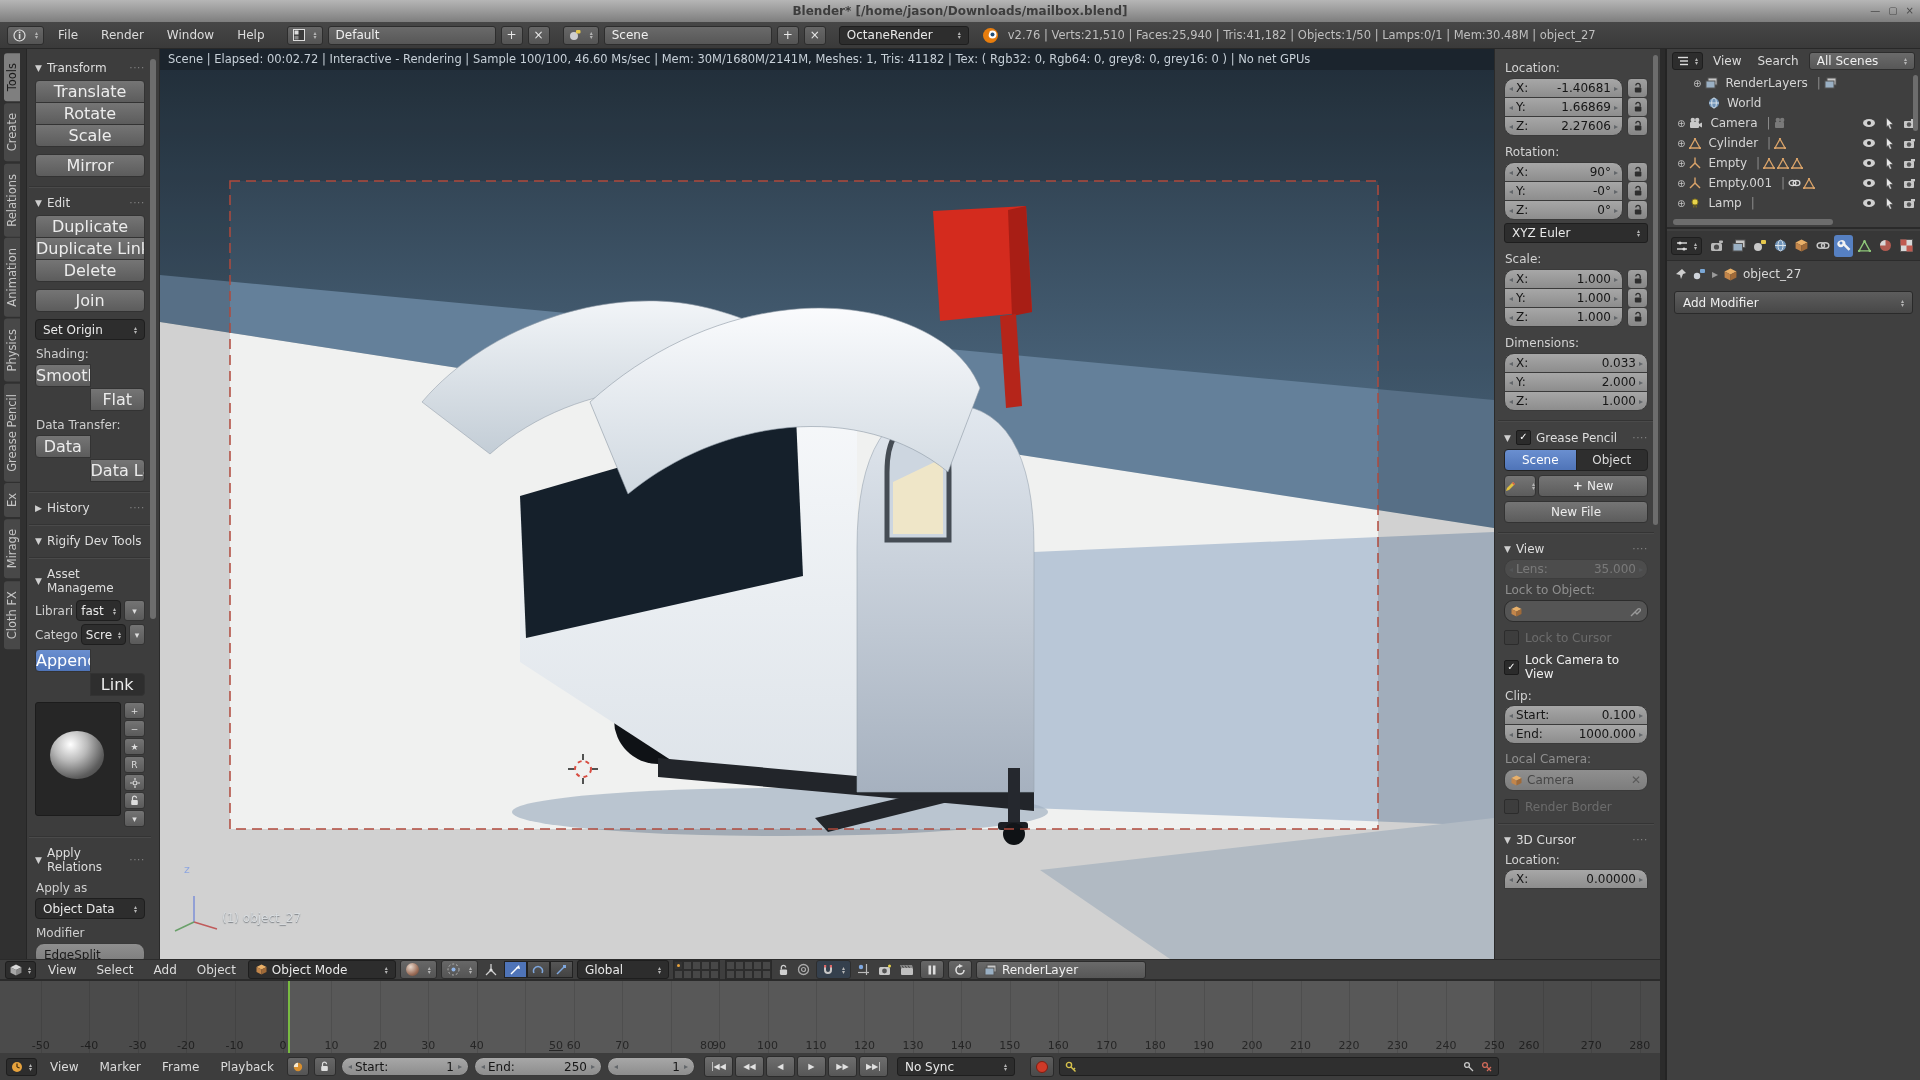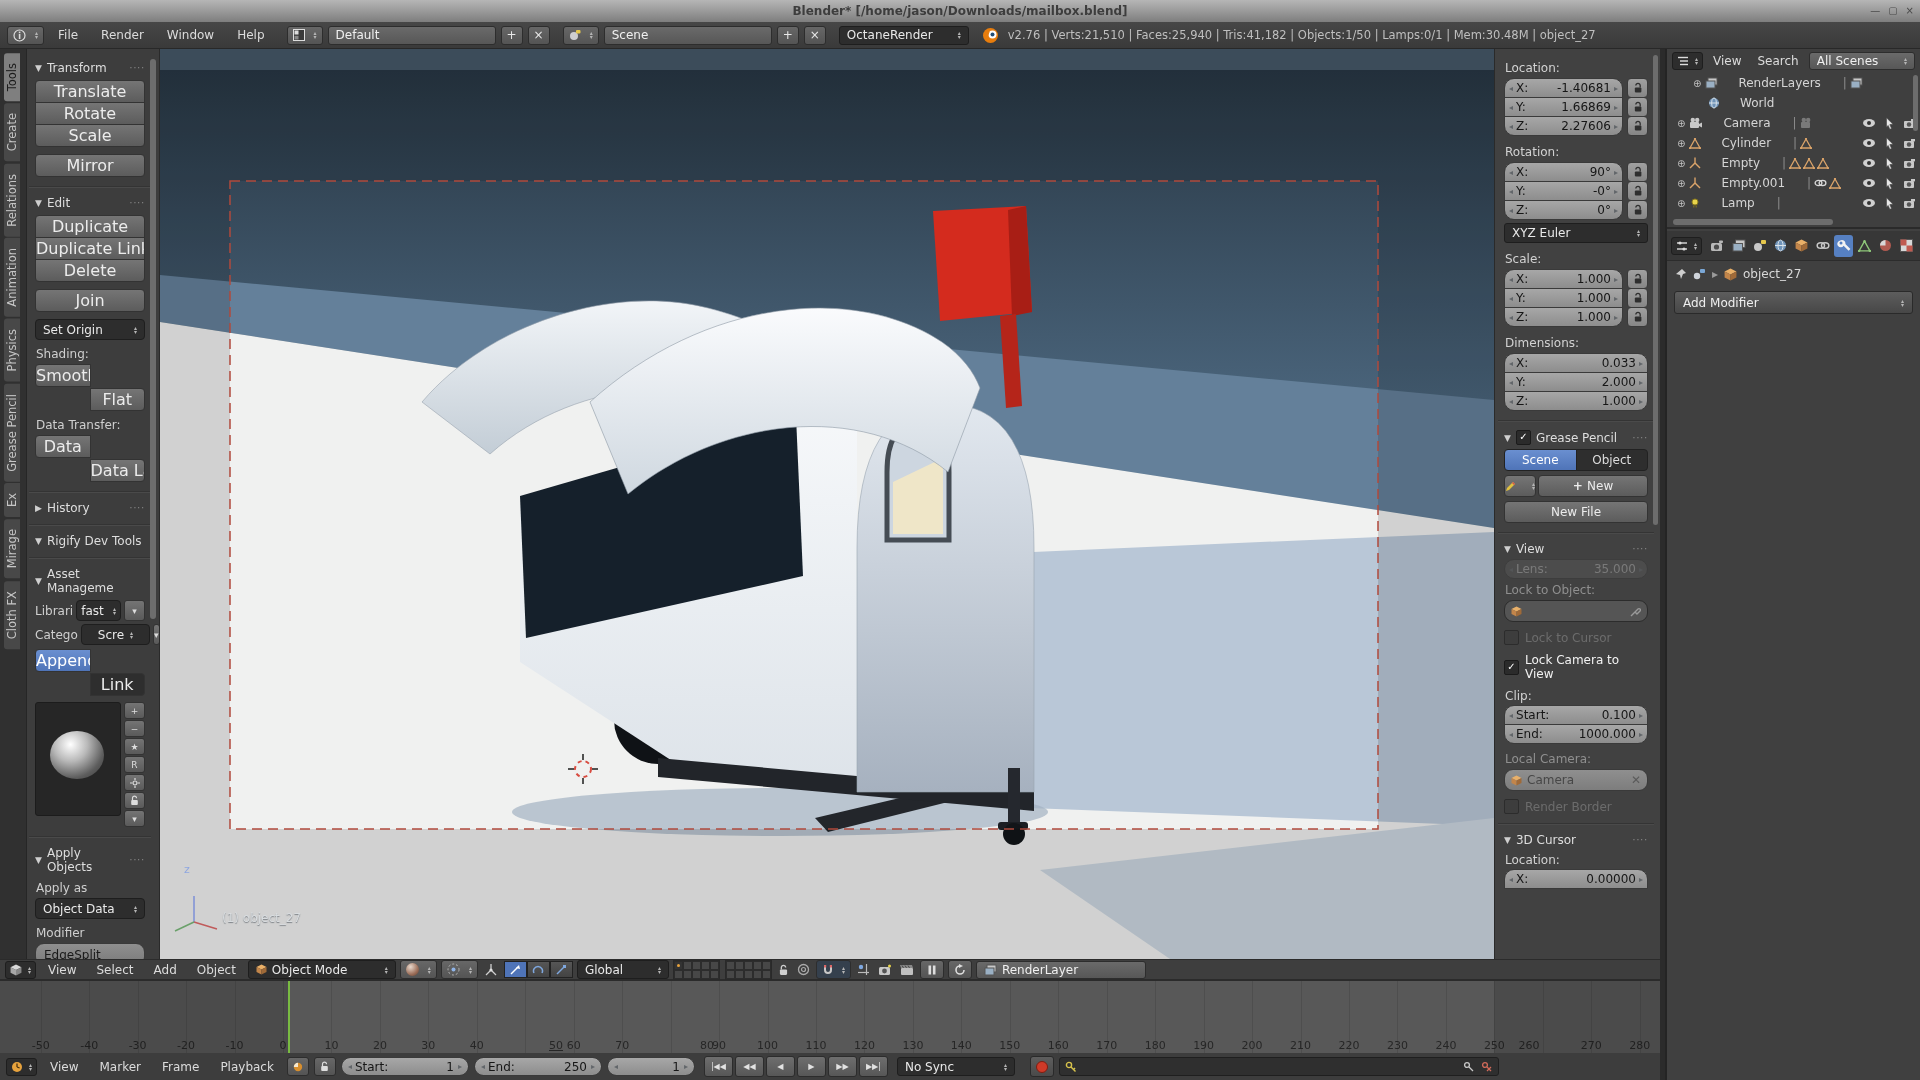--- a/index.html
+++ b/index.html
@@ -99,21 +99,21 @@
   .objfield{background:#555;border:1px solid #2c2c2c;border-radius:9px;height:20px;display:flex;align-items:center;
             padding:0 6px;color:#9a9a9a;gap:5px;}
   .litefield{background:linear-gradient(#8f8f8f,#7d7d7d);border:1px solid #3a3a3a;border-radius:9px;height:20px;
              display:flex;align-items:center;padding:0 6px;color:#474747;gap:5px;margin-top:3px;}
   
   .rightcol{left:1665px;top:49px;width:255px;height:1031px;background:#404040;border-left:2px solid #242424;box-sizing:border-box;}
   .outliner{position:absolute;left:0;top:0;width:100%;height:180px;background:#3f3f3f;border-bottom:2px solid #2a2a2a;box-sizing:border-box;}
   .out-head{display:flex;align-items:center;gap:4px;padding:3px 5px;}
   .out-rows{position:relative;}
   .orow{height:20px;display:flex;align-items:center;position:relative;color:#d5d5d5;font-size:12px;}
-  .orow .nm{margin:0 20px;}
+  .orow .nm{margin:0 7px;}
   .osep{color:#8c8c8c;margin:0 2px;}
   .ricons{position:absolute;right:4px;display:flex;gap:9px;align-items:center;}
   .hscroll{position:absolute;left:6px;bottom:2px;width:160px;height:6px;background:#6d6d6d;border-radius:3px;}
   .vscroll-o{position:absolute;right:2px;top:26px;width:5px;height:56px;background:#6d6d6d;border-radius:3px;}
   .props{position:absolute;left:0;top:182px;width:100%;bottom:0;background:#404040;}
   .prop-head{display:flex;align-items:center;gap:2px;background:#373737;border-bottom:1px solid #2c2c2c;
              padding:4px 4px;height:30px;box-sizing:border-box;}
   .ptab{width:23px;height:22px;display:flex;align-items:center;justify-content:center;border-radius:3px;}
   .ptab.active{background:#5680c2;}
   .crumb{display:flex;align-items:center;gap:6px;padding:6px 8px;color:#d8d8d8;}
@@ -300,21 +300,21 @@
         <span>fast</span>
         <span class="updn">
           <span>▴</span>
           <span>▾</span>
         </span>
       </span>
     <span class="pv-btn" style="height:19px;">▾</span>
   </div>
   <div class="asset-row">
     <span style="color:#cfcfcf;">Catego</span>
-    <span class="dd-shelf" style="flex:1;padding:0 16px;">
+    <span class="dd-shelf" style="flex:1;padding:0 4px;">
         <span>Scre</span>
         <span class="updn">
           <span>▴</span>
           <span>▾</span>
         </span>
       </span>
     <span class="pv-btn" style="height:19px;">▾</span>
   </div>
   <div class="hpair" style="margin-top:4px;">
     <div class="shelf-btn blue">Append</div>
@@ -345,21 +345,21 @@
             <path d="M2.5 5 V3.2 a2 2 0 0 1 4 0" fill="none" stroke="#ddd" stroke-width="1.2"></path>
             <rect x="1.2" y="5" width="6.6" height="5" rx="1" fill="#ddd"></rect>
           </svg>
       </div>
       <div class="pv-btn">▾</div>
     </div>
   </div>
   <div class="sep"></div>
   <div class="phead">
       <span class="tri-h">▼</span>
-      <span>Apply Objects</span>
+      <span>Apply Relations</span>
       <span class="grip">····</span>
     </div>
   <div class="mini-label">Apply as</div>
   <div class="dd-shelf">
     <span>Object Data</span>
       <span class="updn">
         <span>▴</span>
         <span>▾</span>
       </span>
   </div>
@@ -432,20 +432,21 @@
         <line x1="408" y1="699" x2="414" y2="699"></line>
           <line x1="432" y1="699" x2="438" y2="699"></line>
       </g>
     </g>
     <g stroke-width="1.5">
       <line x1="34" y1="852" x2="34" y2="826" stroke="#7d8fd6"></line>
       <line x1="34" y1="852" x2="57" y2="859" stroke="#c05b5b"></line>
       <line x1="34" y1="852" x2="15" y2="861" stroke="#6aa06a"></line>
     </g>
   </svg>
+  <div class="vstatus">Scene | Elapsed: 00:02.72 | Interactive - Rendering | Sample 100/100, 46.60 Ms/sec | Mem: 30M/1680M/2141M, Meshes: 1, Tris: 41182 | Tex: ( Rgb32: 0, Rgb64: 0, grey8: 0, grey16: 0 ) | No net GPUs</div>
   <div class="vp-axis-z">z</div>
   <div class="vp-obj-label">(1) object_27</div>
 </div>
 
 <div class="abs npanel">
   <div class="nlabel">Location:</div>
   <div id="loc-rows">
       <div class="axis-line first">
         <div class="axis-field">
           <span class="tri">◂</span>

